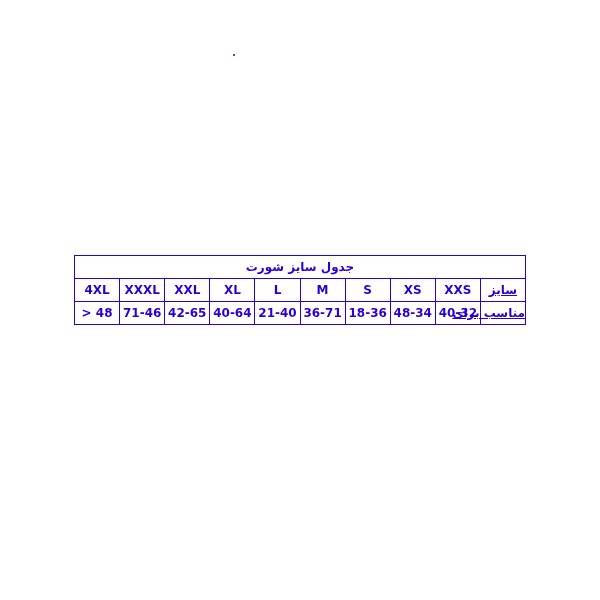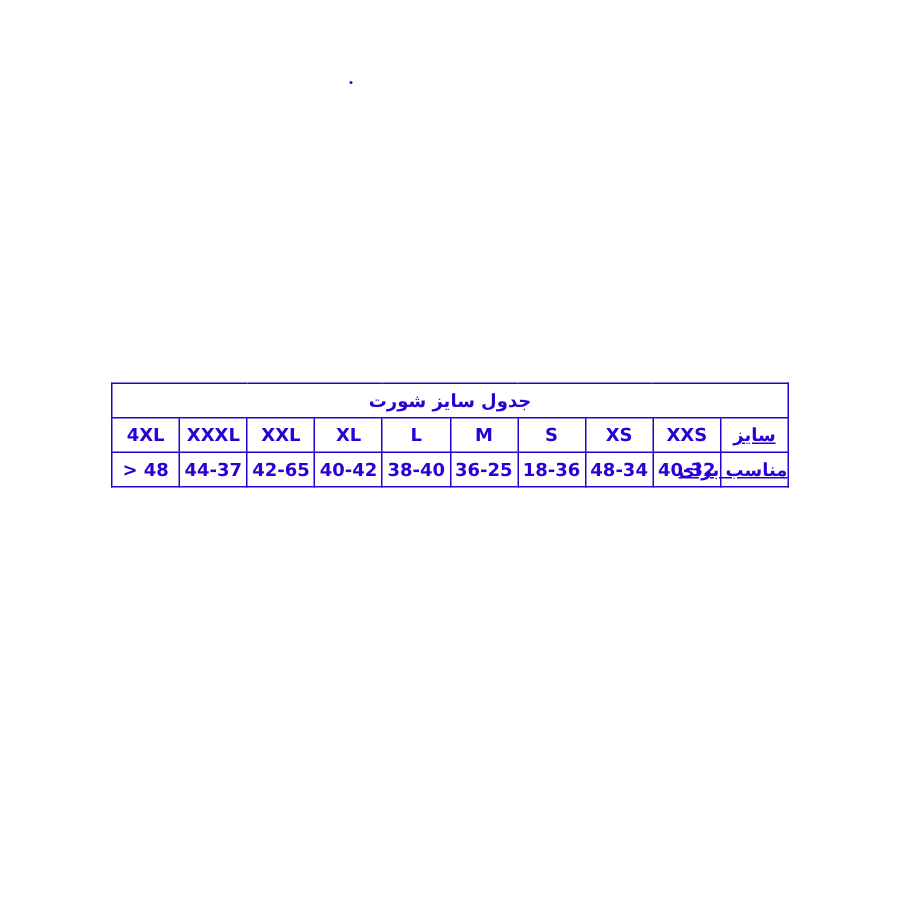--- a/index.html
+++ b/index.html
@@ -97,24 +97,24 @@
           <td class="size-cell">XL</td>
           <td class="size-cell">XXL</td>
           <td class="size-cell">XXXL</td>
           <td class="size-cell">4XL</td>
         </tr>
         <tr>
           <td class="row-header">مناسب برای</td>
           <td class="fit-cell">40-32</td>
           <td class="fit-cell">48-34</td>
           <td class="fit-cell">18-36</td>
-          <td class="fit-cell">36-25</td>
-          <td class="fit-cell">38-40</td>
-          <td class="fit-cell">40-42</td>
+          <td class="fit-cell">36-71</td>
+          <td class="fit-cell">21-40</td>
+          <td class="fit-cell">40-64</td>
           <td class="fit-cell">42-65</td>
-          <td class="fit-cell">44-37</td>
+          <td class="fit-cell">71-46</td>
           <td class="fit-cell">&gt; 48</td>
         </tr>
       </tbody>
     </table>
   </div>
 
 </div>
 
 </body></html>

